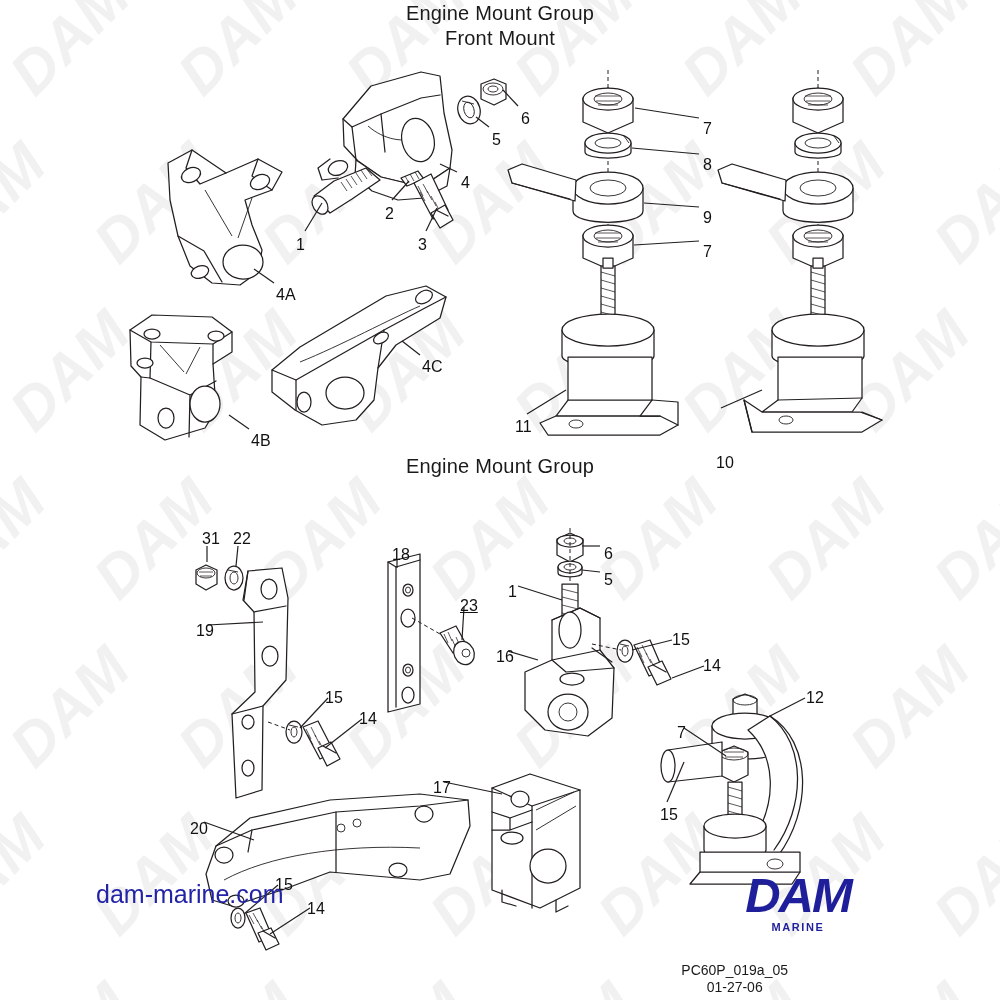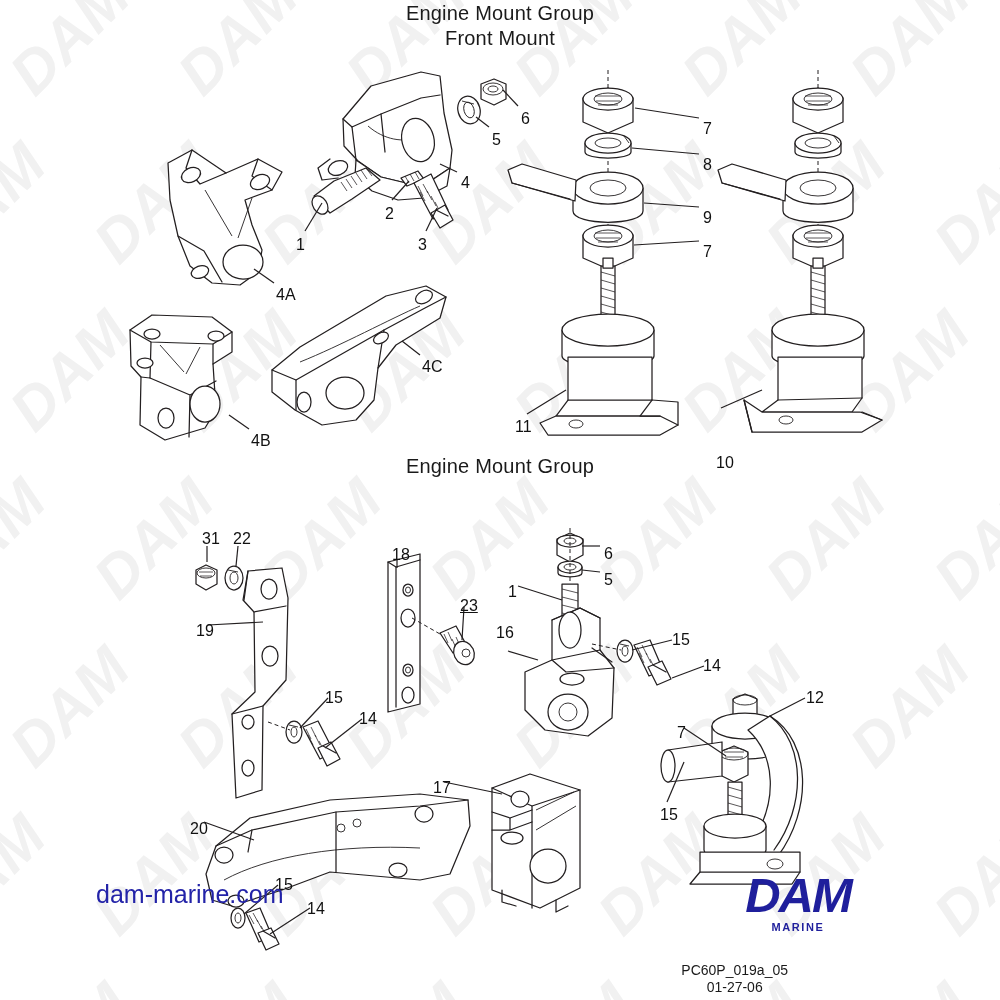--- a/index.html
+++ b/index.html
@@ -489,21 +489,21 @@
       <div class="callout" style="left: 202px; top: 530px;">31</div>
       <div class="callout" style="left: 233px; top: 530px; text-align: center;">22</div>
       <div class="callout" style="left: 196px; top: 622px;">19</div>
       <div class="callout" style="left: 325px; top: 689px;">15</div>
       <div class="callout" style="left: 359px; top: 710px;">14</div>
       <div class="callout" style="left: 392px; top: 546px;">18</div>
       <div class="callout" style="left: 460px; top: 597px; text-decoration: underline;">23</div>
       <div class="callout" style="left: 604px; top: 545px;">6</div>
       <div class="callout" style="left: 604px; top: 571px;">5</div>
       <div class="callout" style="left: 508px; top: 583px;">1</div>
-      <div class="callout" style="left: 496px; top: 624px;">16</div>
+      <div class="callout" style="left: 496px; top: 648px;">16</div>
       <div class="callout" style="left: 672px; top: 631px;">15</div>
       <div class="callout" style="left: 703px; top: 657px;">14</div>
       <div class="callout" style="left: 806px; top: 689px;">12</div>
       <div class="callout" style="left: 677px; top: 724px;">7</div>
       <div class="callout" style="left: 660px; top: 806px;">15</div>
       <div class="callout" style="left: 433px; top: 779px;">17</div>
       <div class="callout" style="left: 190px; top: 820px;">20</div>
       <div class="callout" style="left: 275px; top: 876px;">15</div>
       <div class="callout" style="left: 307px; top: 900px;">14</div>
     </div>

